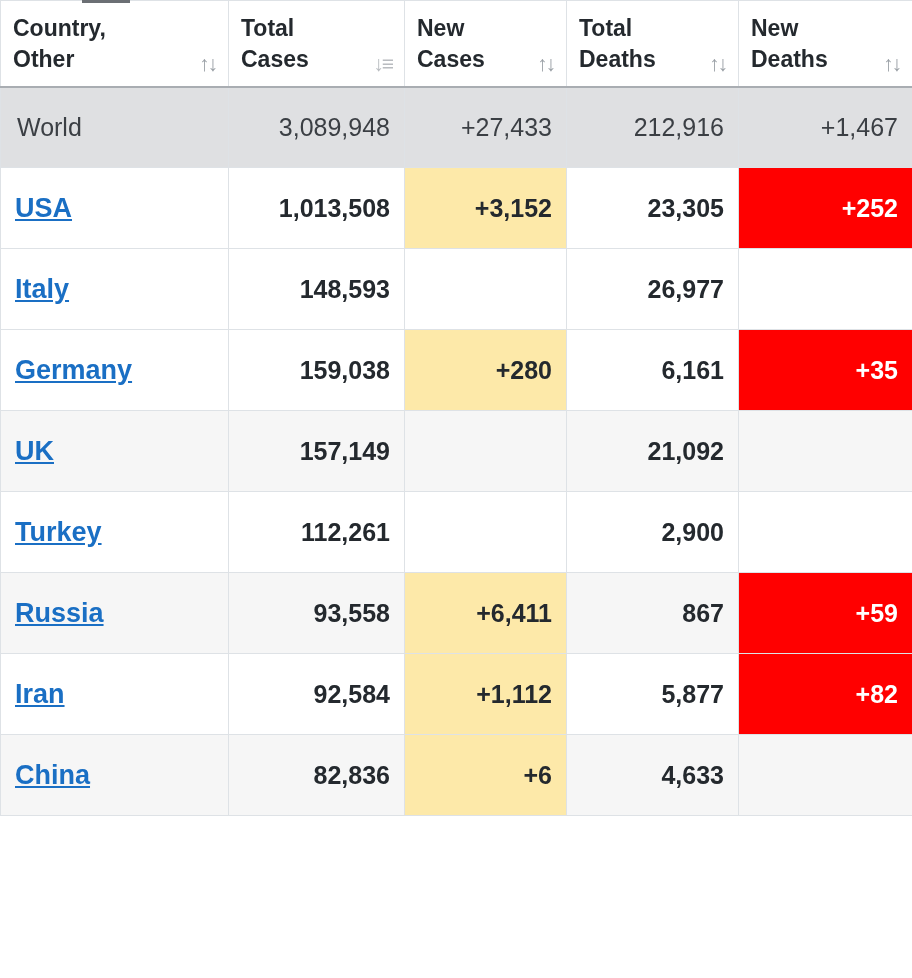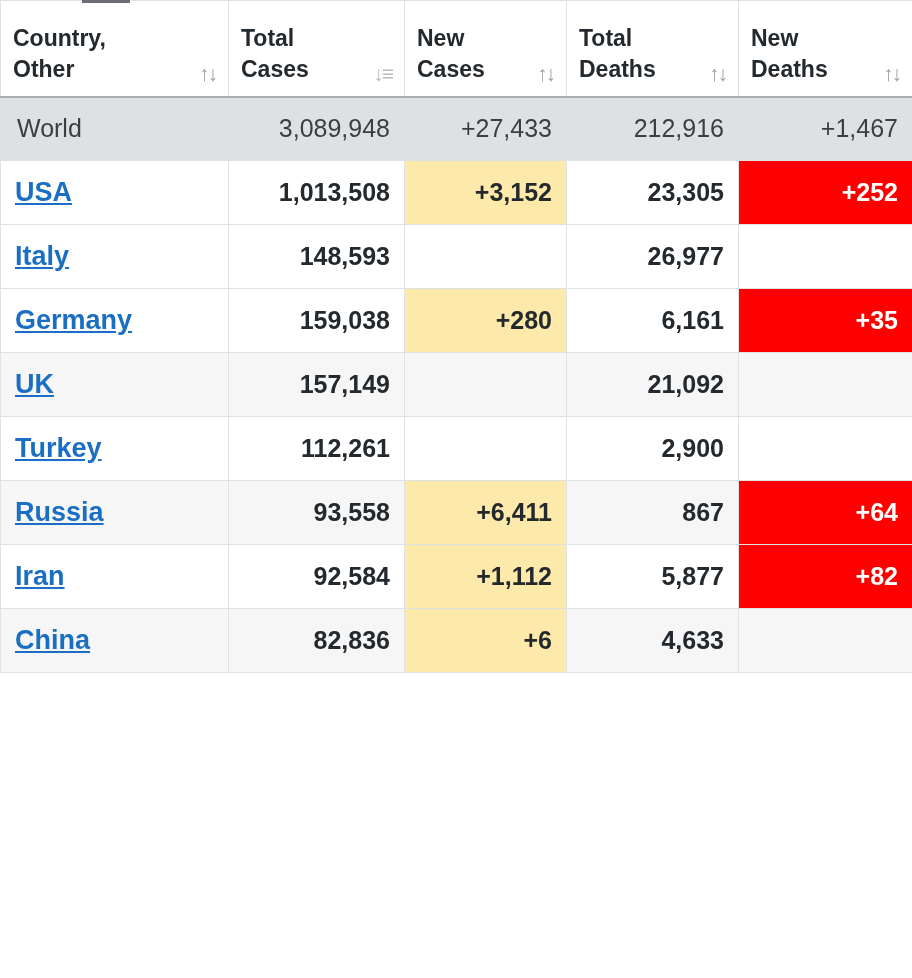--- a/index.html
+++ b/index.html
@@ -27,21 +27,21 @@
 
   thead th {
     border: 1px solid #dee2e6;
     border-bottom: 2px solid #a9adb2;
     padding: 8px 12px 10px 12px;
     vertical-align: bottom;
     font-size: 23px;
     font-weight: bold;
     color: #24292e;
     background: #ffffff;
-    height: 96px;
+    height: 86px;
     box-sizing: border-box;
     cursor: pointer;
   }
   thead th.th-country { text-align: left; }
   thead th.th-num { text-align: left; margin-top: 44px; }
 
   .th-inner {
     display: flex;
     align-items: flex-end;
     justify-content: space-between;
@@ -58,21 +58,21 @@
     padding-bottom: 2px;
     white-space: nowrap;
   }
   .sort-icon.active { color: #b9bcc0; }
 
   tbody td {
     border: 1px solid #dee2e6;
     padding: 10px 14px;
     font-size: 25px;
     font-weight: bold;
-    height: 64px;
+    height: 81px;
     box-sizing: border-box;
     text-align: right;
     white-space: nowrap;
     color: #24292e;
   }
   tbody td.col-country {
     text-align: left;
     font-weight: bold;
   }
   tbody tr.row-world td {
@@ -215,21 +215,21 @@
           <td class="cell-totalcases has-value">112,261</td>
           <td class="cell-newcases"></td>
           <td class="cell-totaldeaths has-value">2,900</td>
           <td class="cell-newdeaths"></td>
         </tr>
         <tr class="row-alt">
           <td class="col-country"><a class="country-link" href="#">Russia</a></td>
           <td class="cell-totalcases has-value">93,558</td>
           <td class="cell-newcases has-value">+6,411</td>
           <td class="cell-totaldeaths has-value">867</td>
-          <td class="cell-newdeaths has-value">+64</td>
+          <td class="cell-newdeaths has-value">+59</td>
         </tr>
         <tr>
           <td class="col-country"><a class="country-link" href="#">Iran</a></td>
           <td class="cell-totalcases has-value">92,584</td>
           <td class="cell-newcases has-value">+1,112</td>
           <td class="cell-totaldeaths has-value">5,877</td>
           <td class="cell-newdeaths has-value">+82</td>
         </tr>
         <tr class="row-alt">
           <td class="col-country"><a class="country-link" href="#">China</a></td>

